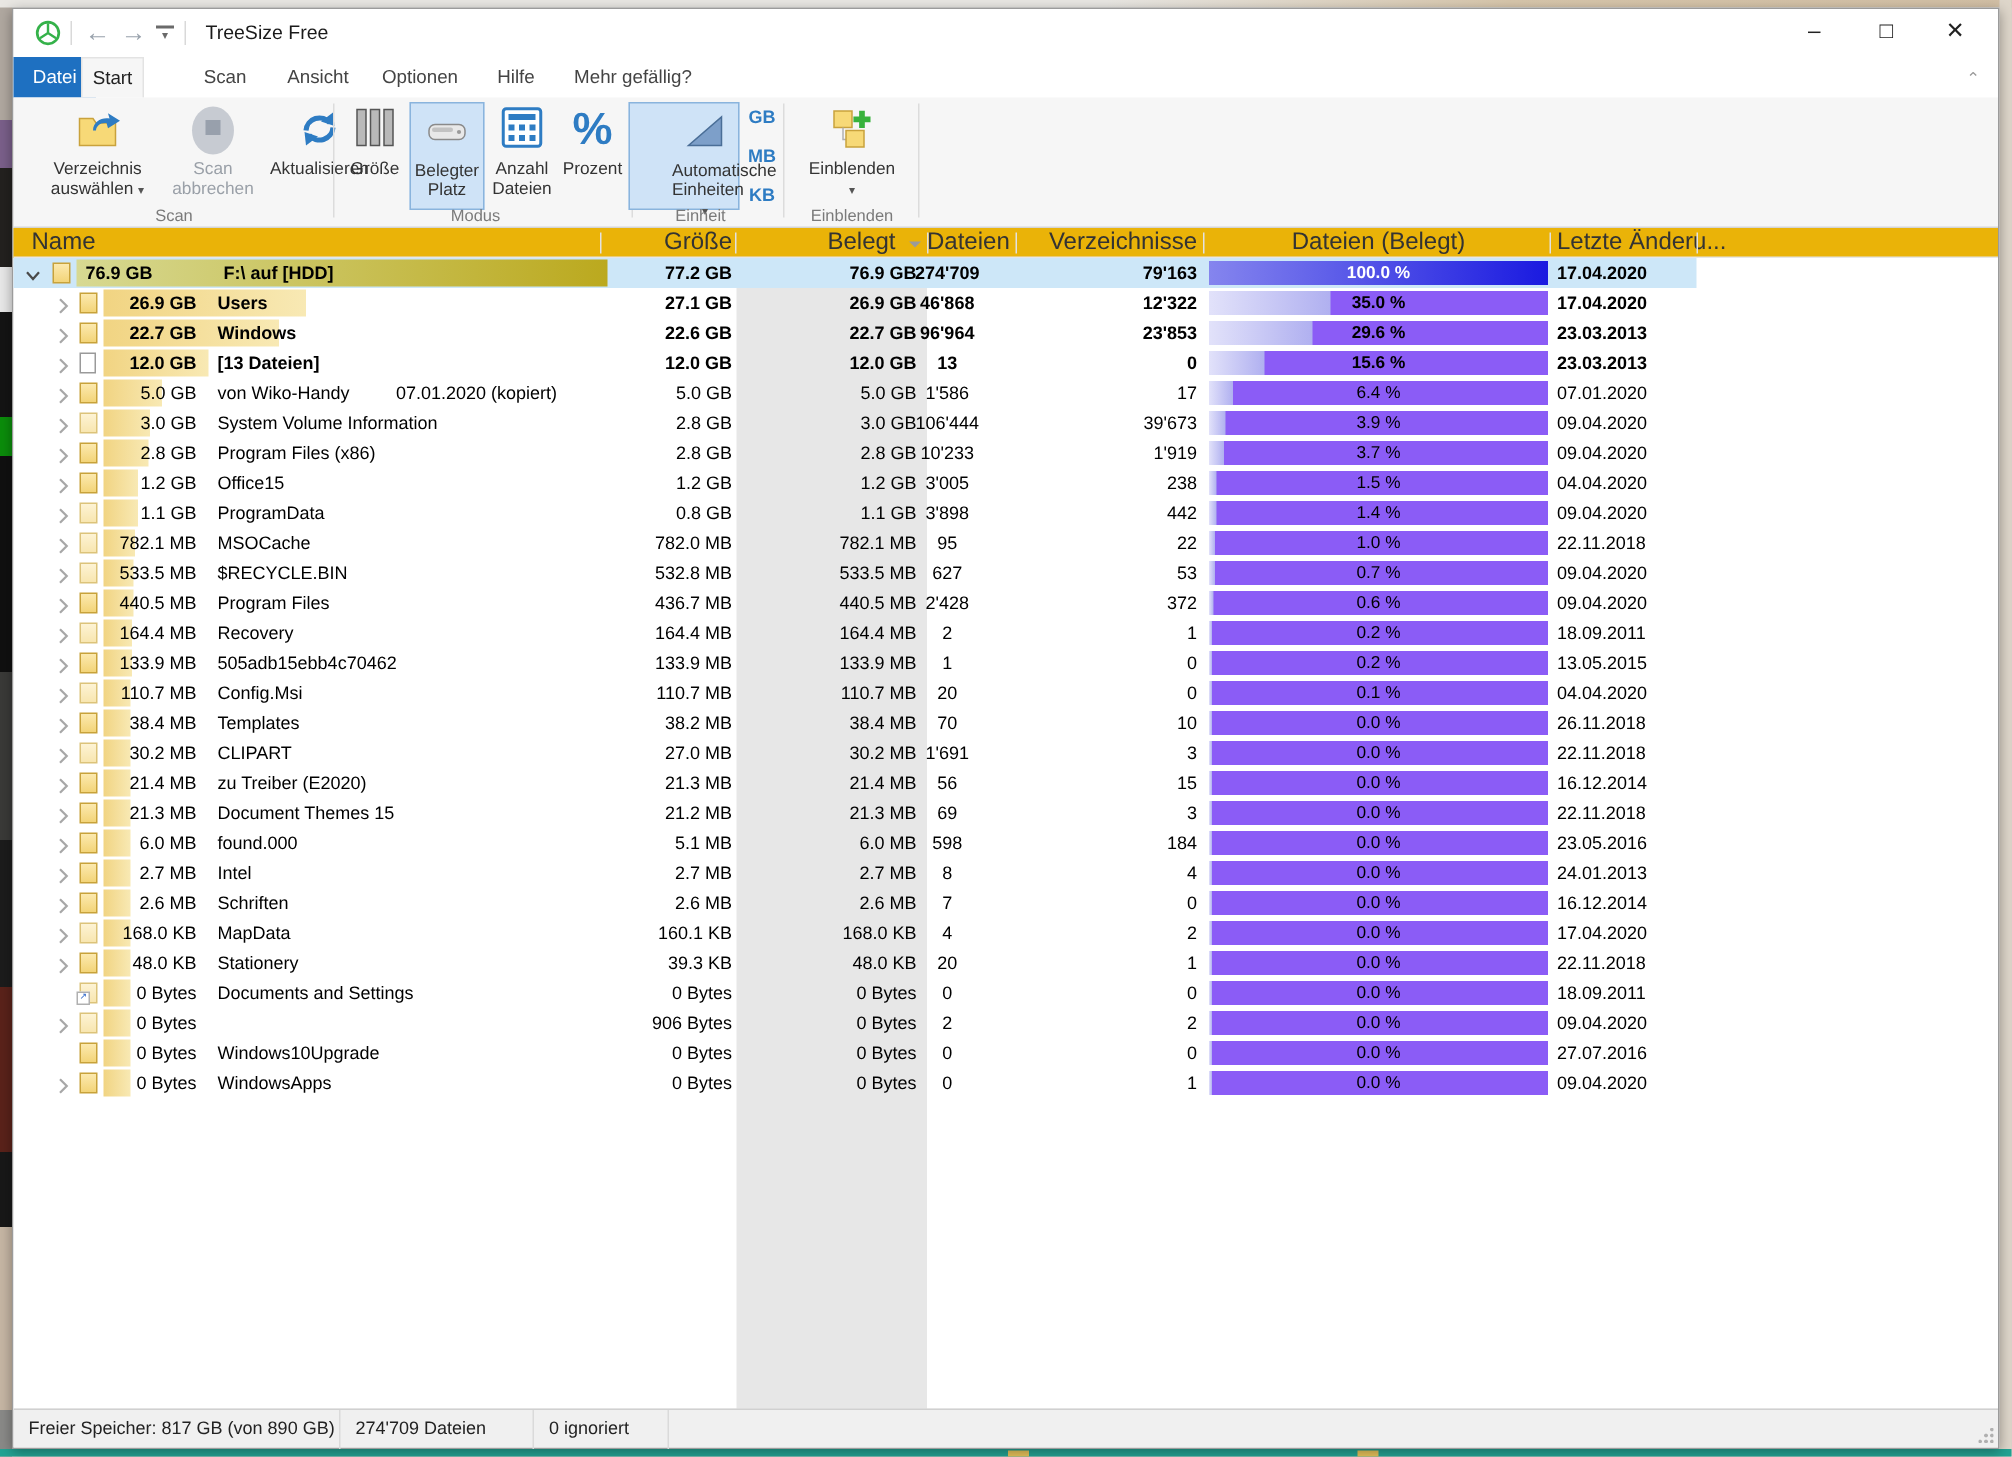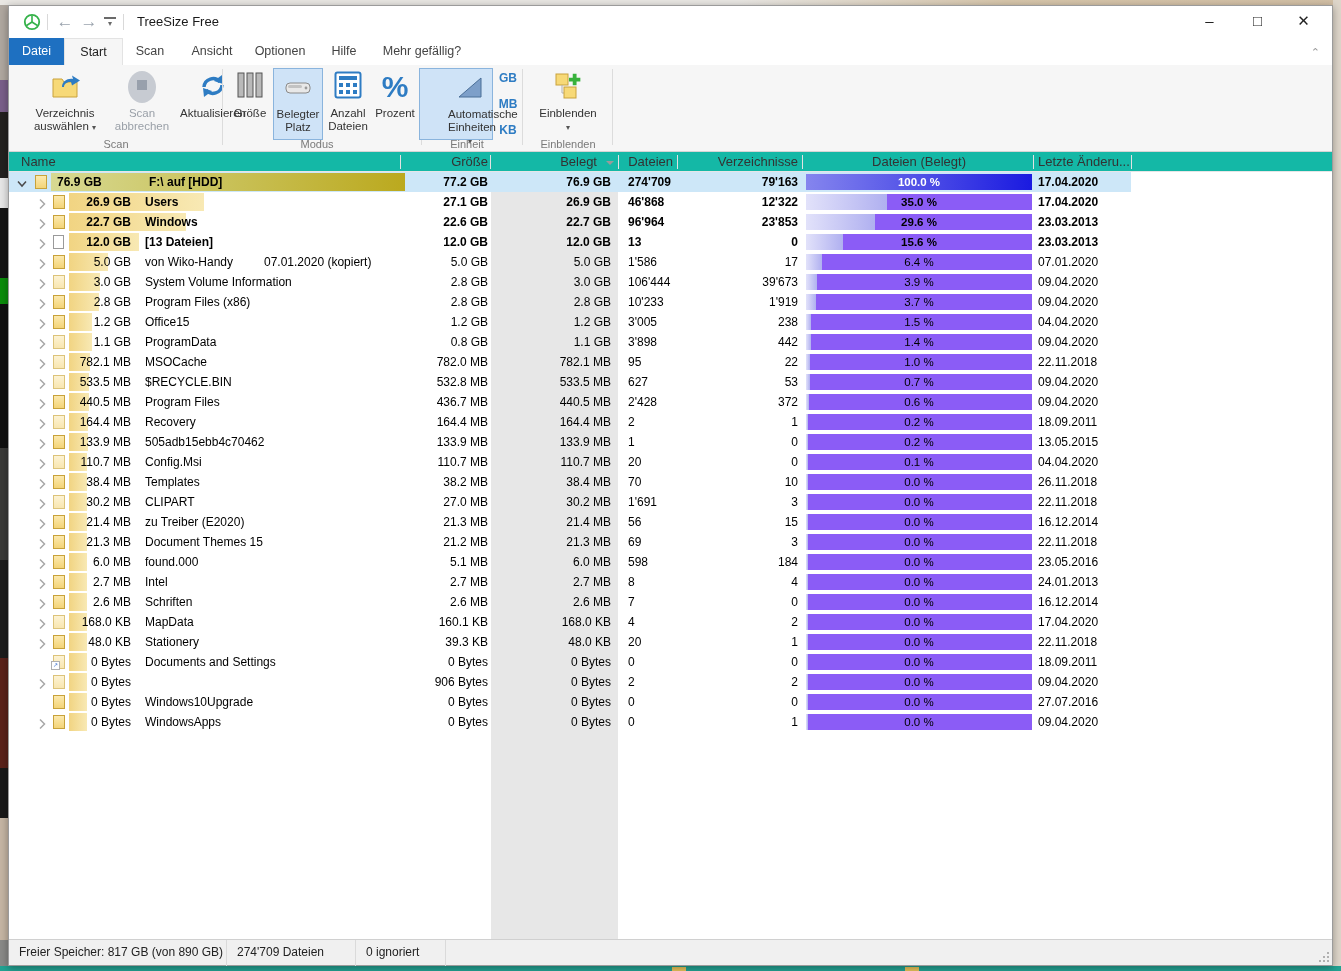--- a/index.html
+++ b/index.html
@@ -59,21 +59,21 @@
     color:#2e7cc3; text-align:center; line-height:20px; }
 
   
   .ic-stop { width:28px; height:28px; border-radius:50%; background:#c7cbd2; position:relative; margin-top:2px;}
   .ic-stop::after { content:''; position:absolute; left:9px; top:9px; width:10px; height:10px; background:#98a0ac; }
   .ic-bars { display:inline-block; margin-top:3px; }
   .ic-pct { font-size:30px; font-weight:bold; color:#2e7cc3; line-height:32px; }
 
   
   .tablehead { position:absolute; left:0; top:146px; width:100%; height:20px;
-    background:#14b8a6; border-bottom:1px solid #e6e6e6; font-size:13px; color:#333; }
+    background:#eab308; border-bottom:1px solid #e6e6e6; font-size:16px; color:#333; }
   .th { position:absolute; top:0; height:20px; line-height:20px; }
   .hsep { position:absolute; top:3px; height:14px; width:1px; background:#e2e2e2; }
   .sort-caret { display:inline-block; width:0; height:0; margin-left:5px; margin-bottom:1px;
     border-left:4px solid transparent; border-right:4px solid transparent; border-top:4px solid #9a9a9a; }
 
   .tablebody { position:absolute; left:0; top:166px; width:100%; height:768px; background:#fff; }
   .belegt-col { position:absolute; left:482px; top:0; width:127px; height:768px; background:#e7e7e7; }
 
   .row { position:absolute; left:0; width:1325px; height:20px; font-size:12px; color:#000; }
   .row.b { font-weight:bold; }
@@ -88,21 +88,21 @@
   .row.root .tw-bar { left:42px; width:354px; height:18px;
     background:linear-gradient(to right,#d7d992,#bba91e); }
   .tw-size { left:40px; width:82px; text-align:right; }
   .row.root .tw-size { left:48px; width:auto; text-align:left; }
   .tw-name { left:136px; white-space:nowrap; }
   .row.root .tw-name { left:140px; }
   .tw-extra { left:255px; white-space:nowrap; }
 
   .cell-groesse { left:396px; width:83px; text-align:right; }
   .cell-belegt  { left:482px; width:120px; text-align:right; }
-  .cell-dateien { left:619px; width:55px;  text-align:left; }
+  .cell-dateien { left:595px; width:55px;  text-align:center; }
   .cell-verz    { left:668px; width:121px; text-align:right; }
   .cell-datum   { left:1029px; width:95px; }
 
   .pbar { left:797px; top:2px; width:226px; height:16px; background:#8b5cf6; }
   .pfill { position:absolute; left:0; top:0; height:16px;
     background:linear-gradient(to right,#e2e2fa,#b0b0f0); }
   .pfill.full { width:226px; background:linear-gradient(to right,#8585ee,#1a1ae0); }
   .plabel { position:absolute; left:0; top:0; width:226px; height:16px;
     text-align:center; line-height:16px; font-size:11.5px; }
   .row.sel .plabel { color:#fff; font-weight:bold; }
@@ -155,21 +155,21 @@
     <span class="qat-caret">▾</span>
     <span class="qat-sep" style="left:114px"></span>
     <span class="win-title">TreeSize Free</span>
     <span class="win-btn wb-min">–</span>
     <span class="win-btn wb-max">□</span>
     <span class="win-btn wb-close">✕</span>
   </div>
 
   <div class="menubar">
     <span class="tab tab-file">Datei</span>
-    <span class="tab tab-active" style="left:55px;width:59px;">Start</span>
+    <span class="tab tab-active" style="left:45px;width:42px;">Start</span>
     <span class="tab" style="left:111px;width:60px;">Scan</span>
     <span class="tab" style="left:171px;width:64px;">Ansicht</span>
     <span class="tab" style="left:235px;width:72px;">Optionen</span>
     <span class="tab" style="left:307px;width:56px;">Hilfe</span>
     <span class="tab" style="left:363px;width:100px;">Mehr gefällig?</span>
     <span class="ribbon-collapse">⌃</span>
   </div>
 
   <div class="ribbon">
 

